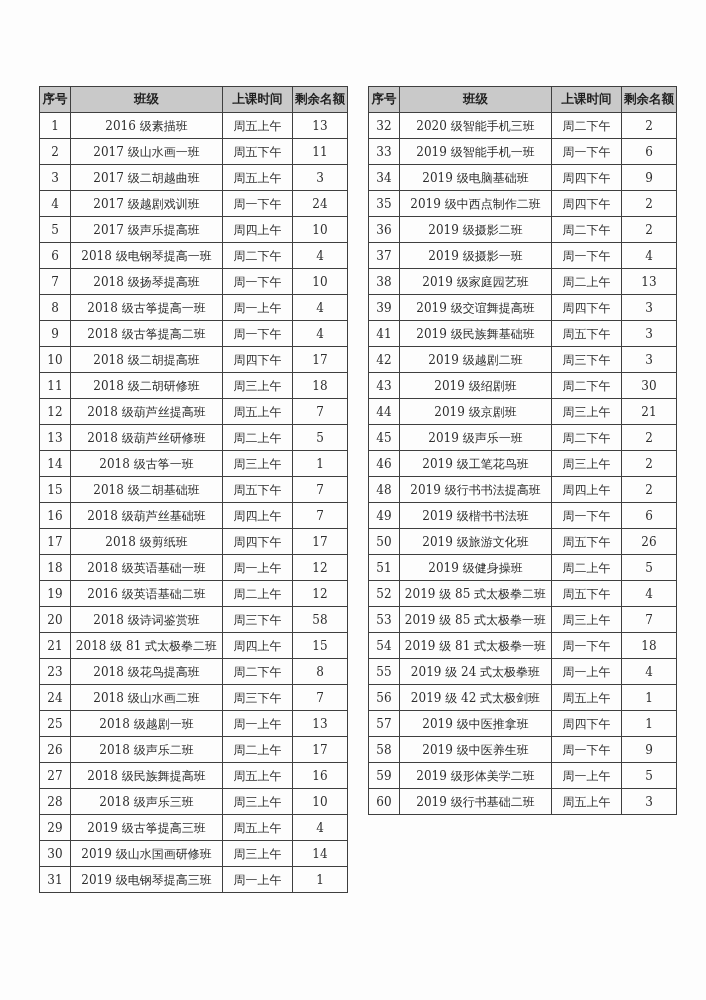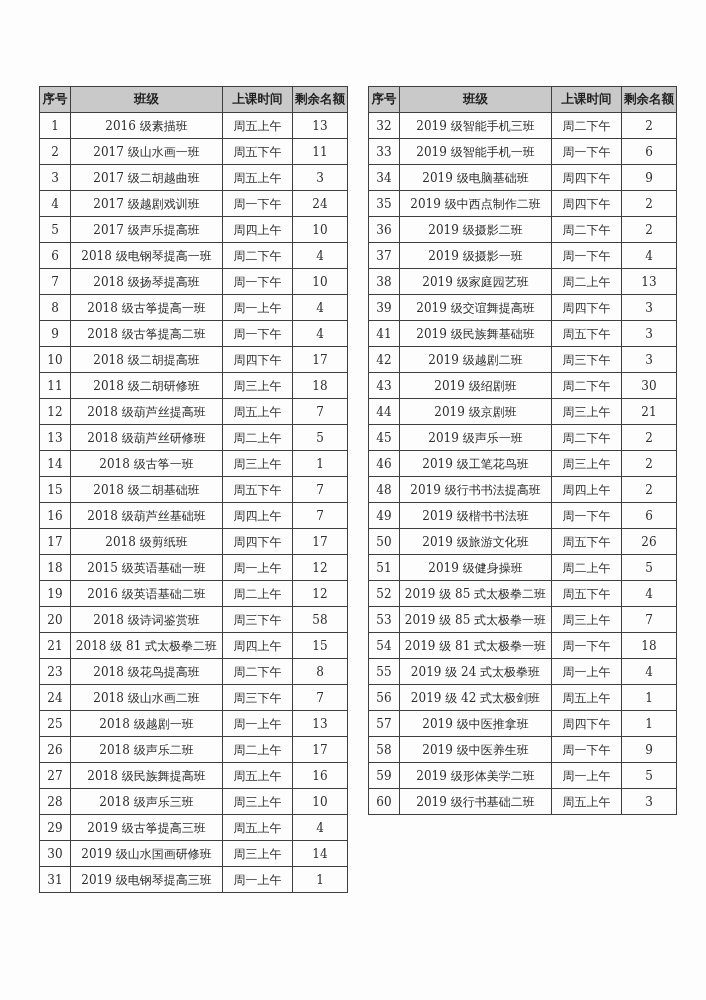--- a/index.html
+++ b/index.html
@@ -172,21 +172,21 @@
           <td>7</td>
         </tr>
         <tr>
           <td>17</td>
           <td>2018 级剪纸班</td>
           <td>周四下午</td>
           <td>17</td>
         </tr>
         <tr>
           <td>18</td>
-          <td>2015 级英语基础一班</td>
+          <td>2018 级英语基础一班</td>
           <td>周一上午</td>
           <td>12</td>
         </tr>
         <tr>
           <td>19</td>
           <td>2016 级英语基础二班</td>
           <td>周二上午</td>
           <td>12</td>
         </tr>
         <tr>
@@ -269,21 +269,21 @@
         <tr>
           <th>序号</th>
           <th>班级</th>
           <th>上课时间</th>
           <th>剩余名额</th>
         </tr>
       </thead>
     <tbody>
         <tr>
           <td>32</td>
-          <td>2019 级智能手机三班</td>
+          <td>2020 级智能手机三班</td>
           <td>周二下午</td>
           <td>2</td>
         </tr>
         <tr>
           <td>33</td>
           <td>2019 级智能手机一班</td>
           <td>周一下午</td>
           <td>6</td>
         </tr>
         <tr>

